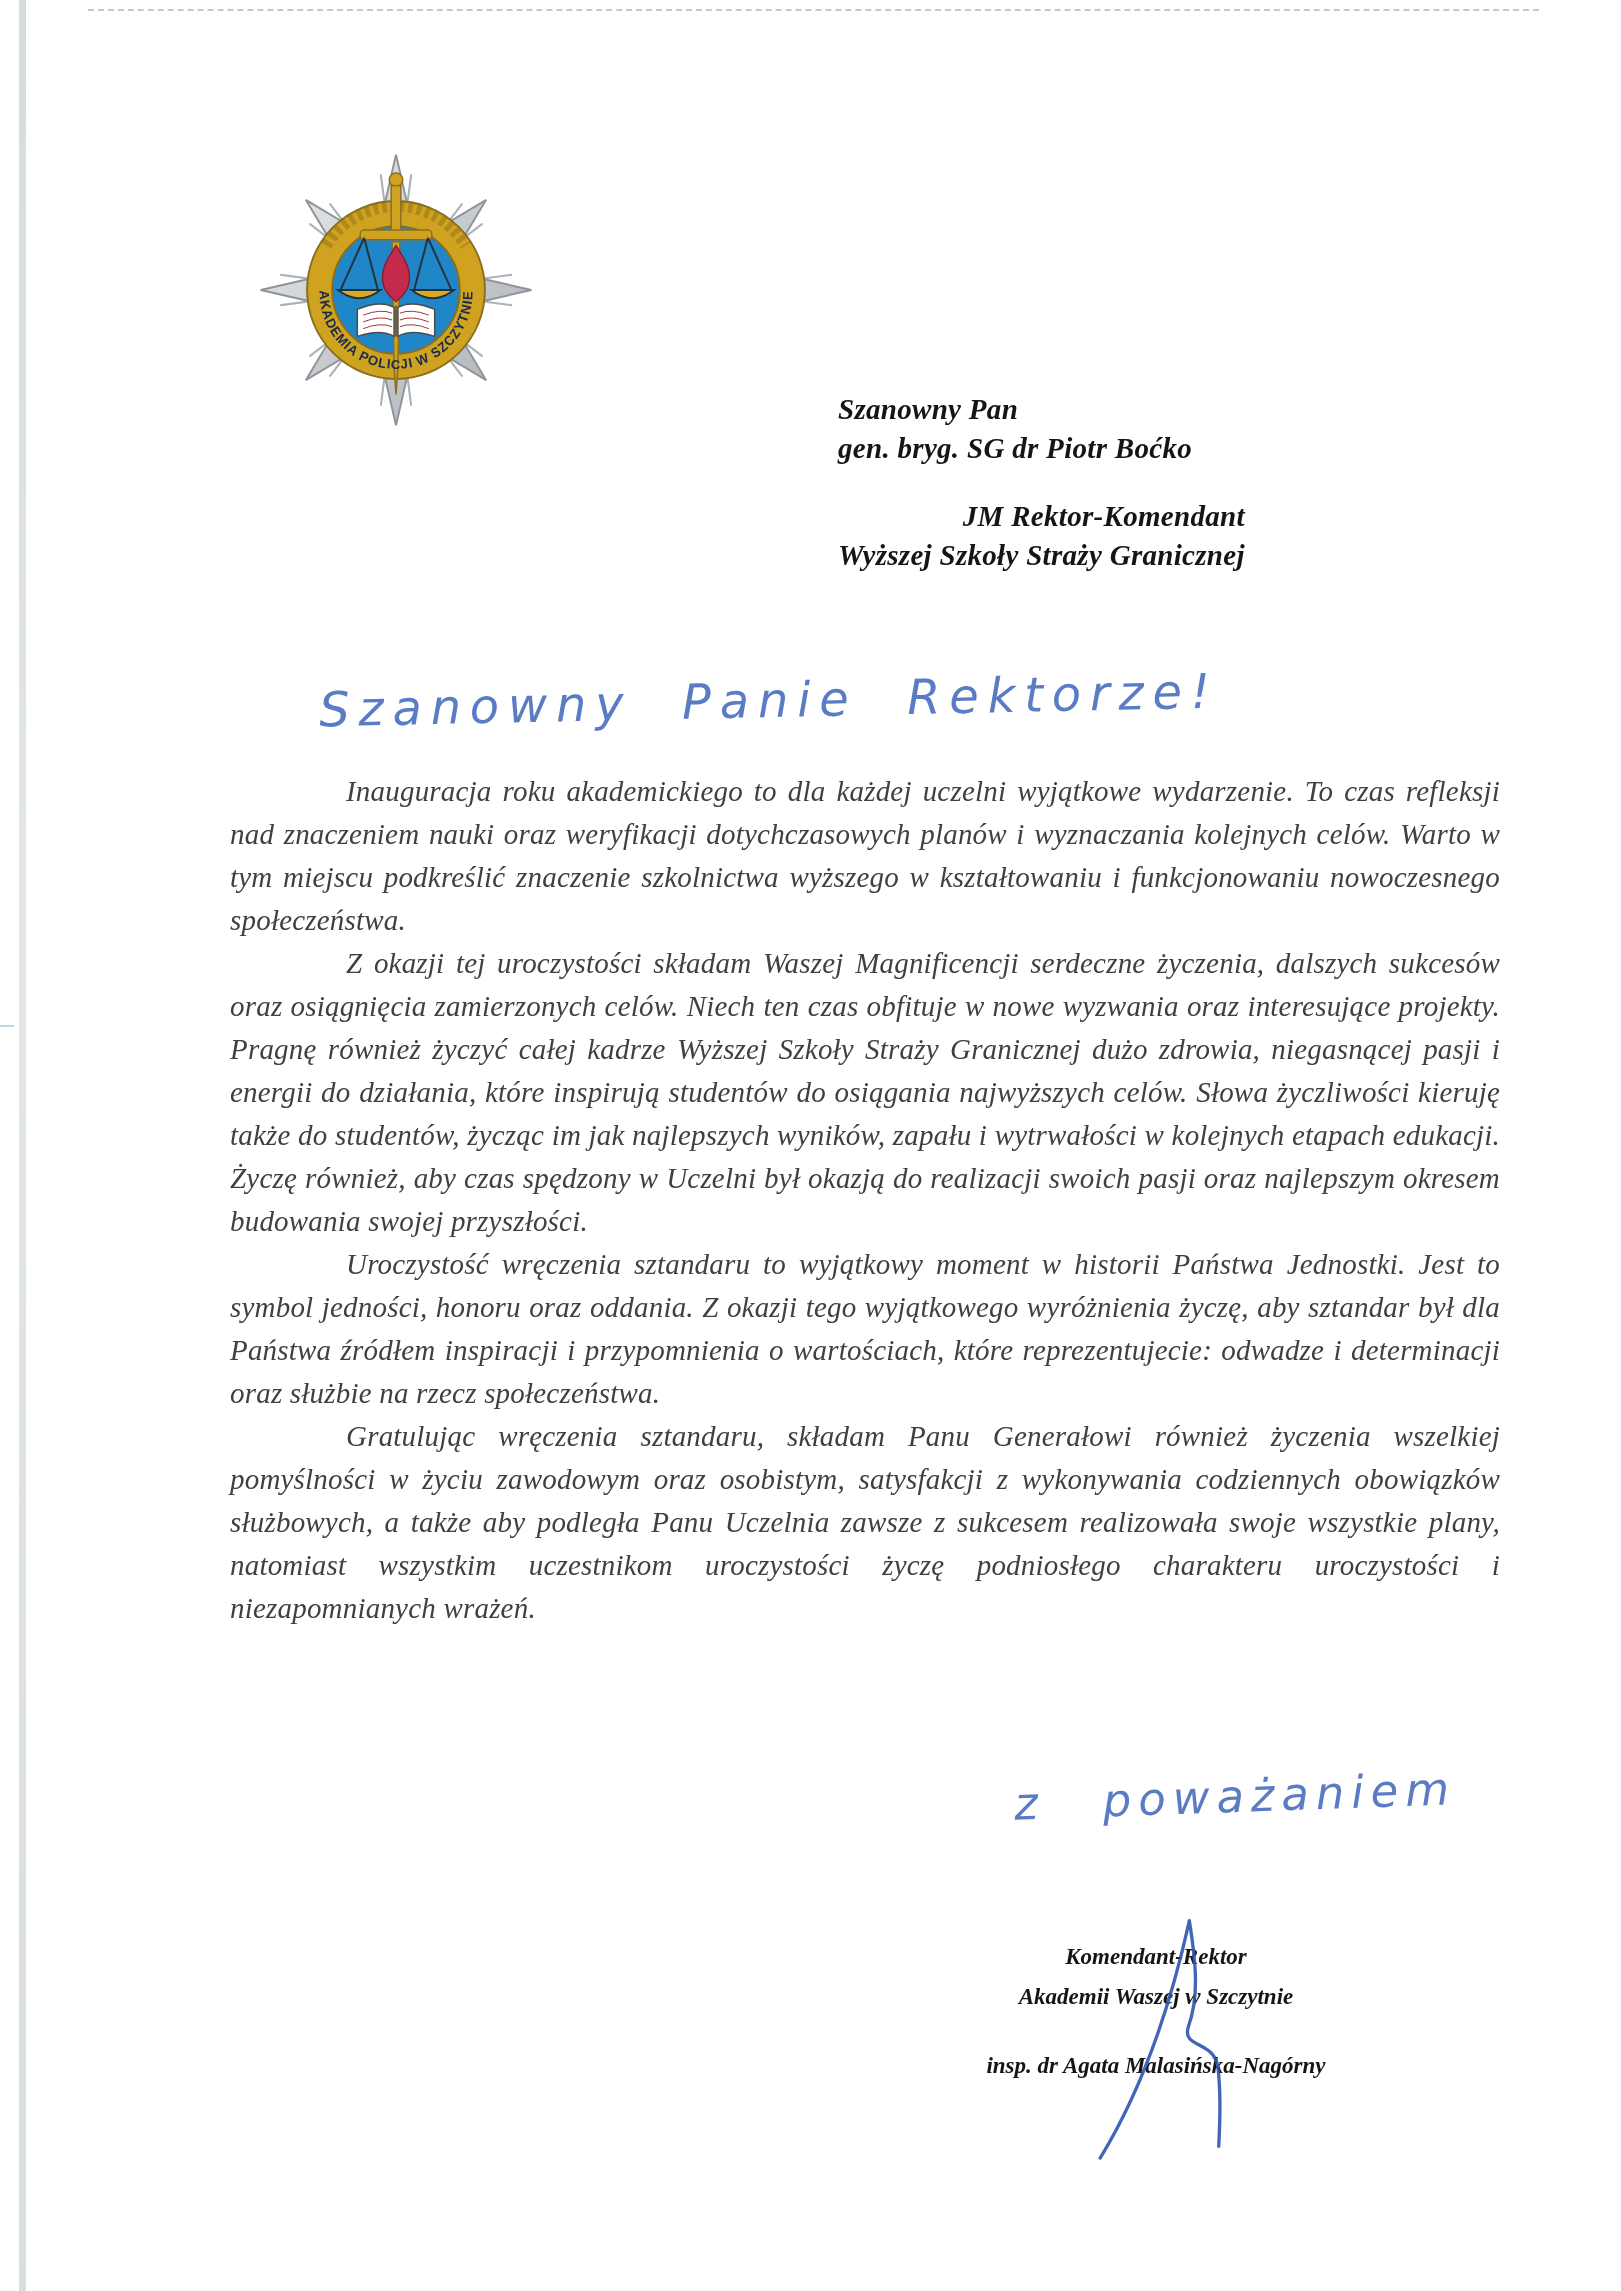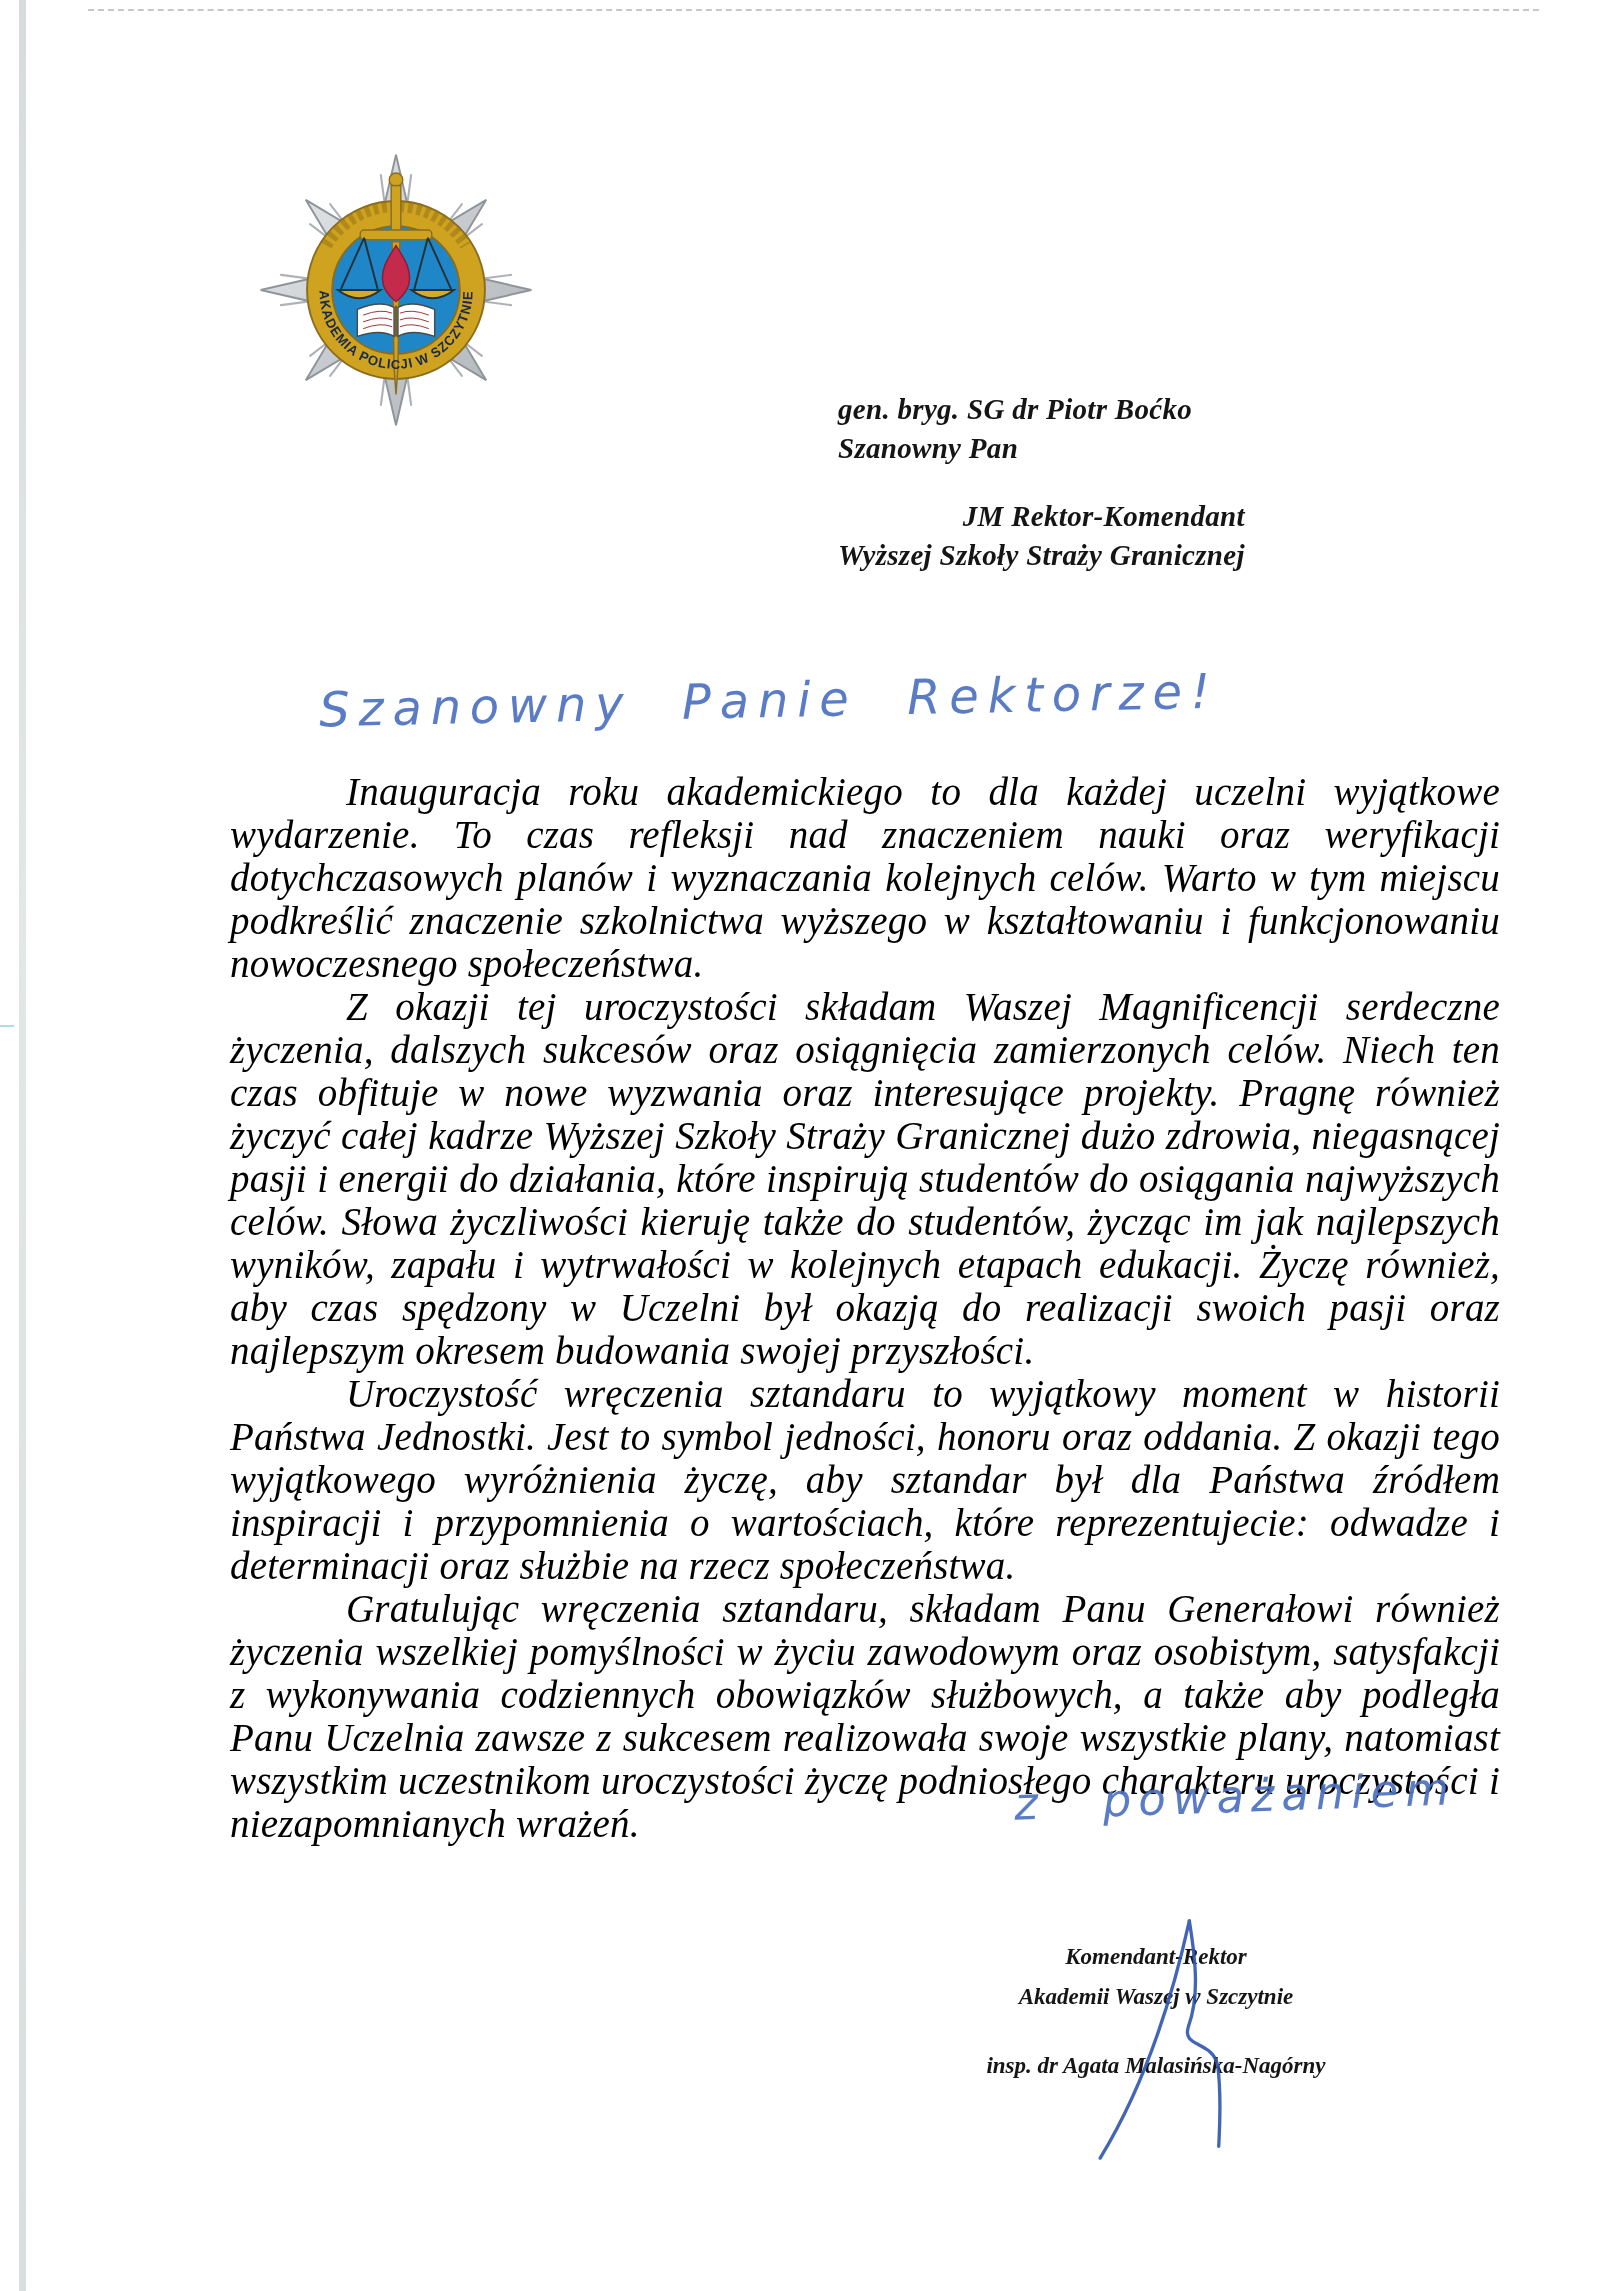--- a/index.html
+++ b/index.html
@@ -49,21 +49,21 @@
   .hand{color:#4d71c0;font-family:"DejaVu Sans",sans-serif;font-style:italic;}
   .salutation{
     position:absolute;left:319px;top:672px;
     font-size:48px;letter-spacing:8.8px;word-spacing:25.5px;
     transform:rotate(-1.2deg);white-space:nowrap;opacity:.92;
   }
 
   
   .letter-body{
     position:absolute;left:230px;top:770px;width:1270px;
-    font-style:italic;font-size:39px;line-height:43px;color:#000000;
+    font-style:italic;font-size:29px;line-height:43px;color:#404040;
     text-align:justify;letter-spacing:0.2px;
   }
   .letter-body p{margin:0;text-indent:116px;}
 
   
   .closing{
     position:absolute;left:1014px;top:1770px;
     font-size:45px;letter-spacing:6.9px;word-spacing:37px;
     transform:rotate(-2deg);white-space:nowrap;opacity:.92;
   }
@@ -149,22 +149,22 @@
       <path d="M 184,176 Q 166,169 154,174 M 184,183 Q 166,176 154,181 M 184,190 Q 166,183 154,188" stroke="#9a3030" stroke-width="1" fill="none"></path>
     </g>
 
     <text font-family="Liberation Sans, sans-serif" font-size="14" font-weight="bold" fill="#1a2a4a" letter-spacing="1">
       <textPath href="#ringTextPath" startOffset="50%" text-anchor="middle" textLength="252" lengthAdjust="spacingAndGlyphs">AKADEMIA POLICJI W SZCZYTNIE</textPath>
     </text>
   </svg>
 
 
   <div class="recipient">
+    <div>Szanowny Pan</div>
     <div>gen. bryg. SG dr Piotr Boćko</div>
-    <div>Szanowny Pan</div>
     <div class="block2">JM Rektor-Komendant</div>
     <div>Wyższej Szkoły Straży Granicznej</div>
   </div>
 
   <div class="hand salutation">Szanowny Panie Rektorze!</div>
 
   <div class="letter-body">
     <p>Inauguracja roku akademickiego to dla każdej uczelni wyjątkowe wydarzenie. To czas refleksji nad znaczeniem nauki oraz weryfikacji dotychczasowych planów i wyznaczania kolejnych celów. Warto w tym miejscu podkreślić znaczenie szkolnictwa wyższego w kształtowaniu i funkcjonowaniu nowoczesnego społeczeństwa.</p>
     <p>Z okazji tej uroczystości składam Waszej Magnificencji serdeczne życzenia, dalszych sukcesów oraz osiągnięcia zamierzonych celów. Niech ten czas obfituje w nowe wyzwania oraz interesujące projekty. Pragnę również życzyć całej kadrze Wyższej Szkoły Straży Granicznej dużo zdrowia, niegasnącej pasji i energii do działania, które inspirują studentów do osiągania najwyższych celów. Słowa życzliwości kieruję także do studentów, życząc im jak najlepszych wyników, zapału i wytrwałości w kolejnych etapach edukacji. Życzę również, aby czas spędzony w Uczelni był okazją do realizacji swoich pasji oraz najlepszym okresem budowania swojej przyszłości.</p>
     <p>Uroczystość wręczenia sztandaru to wyjątkowy moment w historii Państwa Jednostki. Jest to symbol jedności, honoru oraz oddania. Z okazji tego wyjątkowego wyróżnienia życzę, aby sztandar był dla Państwa źródłem inspiracji i przypomnienia o wartościach, które reprezentujecie: odwadze i determinacji oraz służbie na rzecz społeczeństwa.</p>

